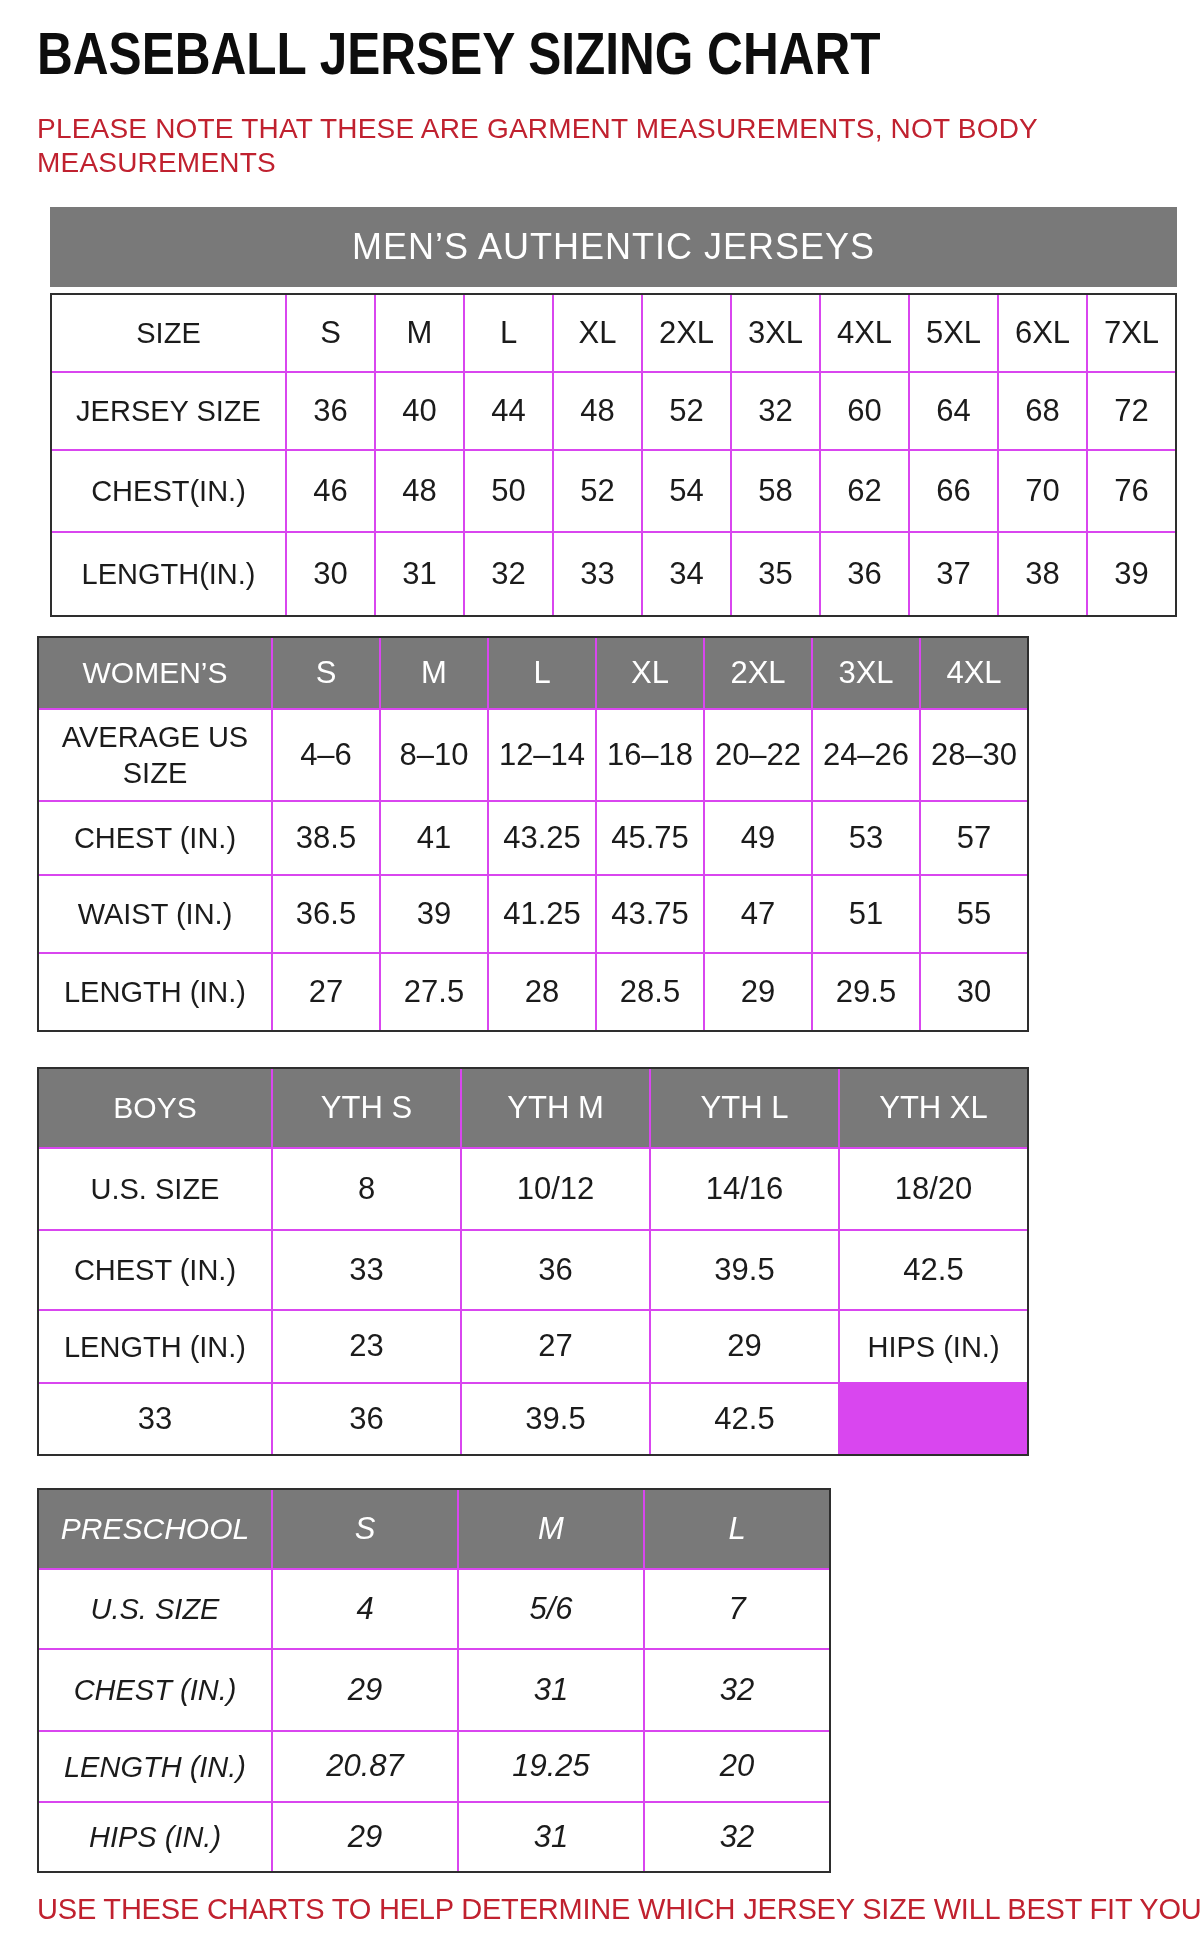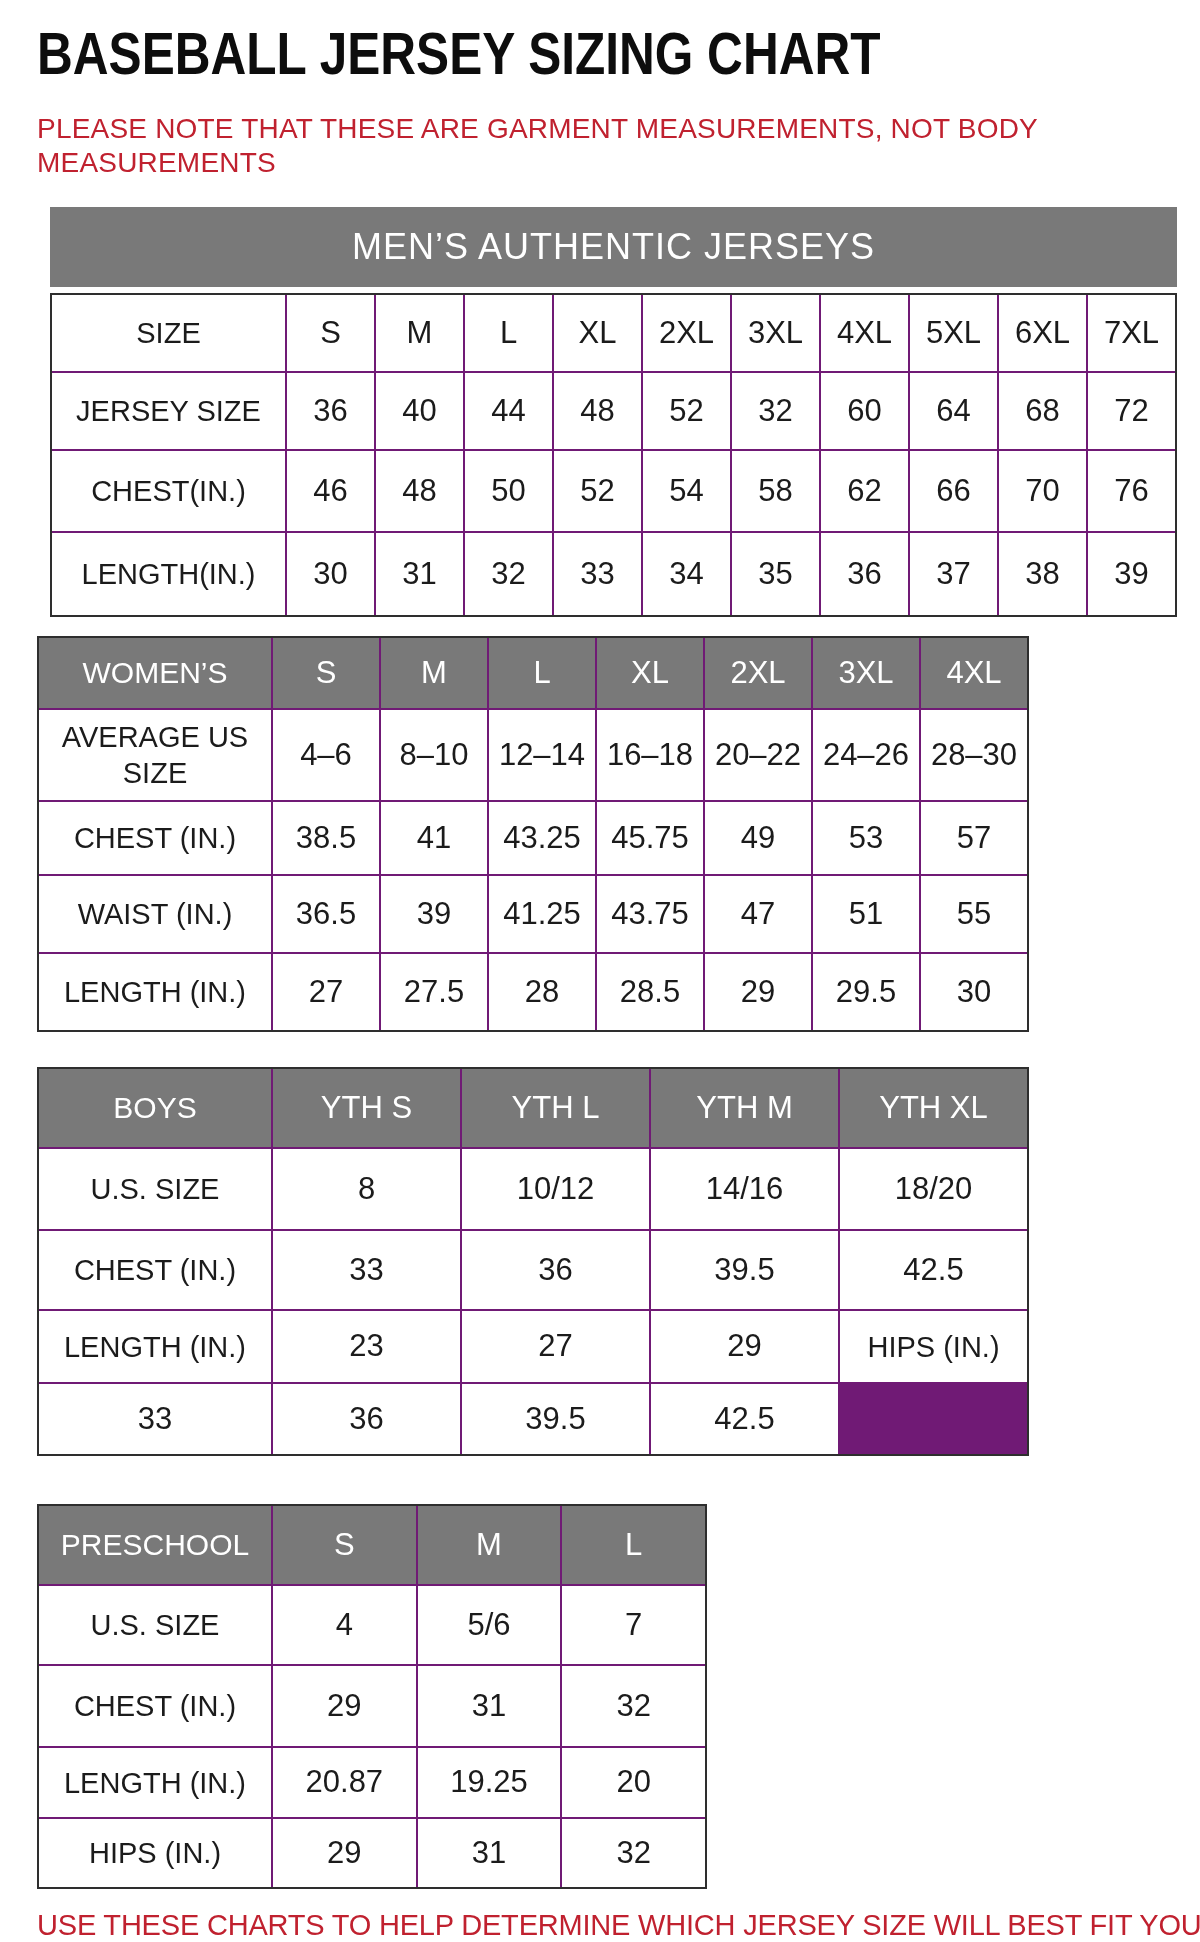--- a/index.html
+++ b/index.html
@@ -35,21 +35,21 @@
   
   .size-table{box-sizing:border-box;}
   .merged-header{
     background:#797979;color:#ffffff;
     height:80px;display:flex;align-items:center;justify-content:center;
     font-size:36px;letter-spacing:1px;
     margin-bottom:6px;
   }
   .grid{
     display:grid;gap:2px;
-    background:#701a75;border:2px solid #2e2e2e;
+    background:#d946ef;border:2px solid #2e2e2e;
     box-sizing:border-box;width:100%;
   }
   .grid > div{
     display:flex;align-items:center;justify-content:center;
     text-align:center;
     background:#ffffff;color:#1b1b1b;
     font-size:31px;line-height:1.25;
     padding:0 6px;box-sizing:border-box;
   }
   .grid > .label-cell{font-size:29px;}
@@ -59,21 +59,21 @@
   
   .mens{width:1127px;margin-top:28px;margin-left:13px;}
   .mens .grid{grid-template-columns:233px repeat(10,1fr);grid-template-rows:76px 76px 80px 82px;}
 
   .womens{width:992px;margin-top:19px;}
   .womens .grid{grid-template-columns:232px repeat(7,1fr);grid-template-rows:70px 90px 72px 76px 76px;}
 
   .boys{width:992px;margin-top:35px;border-radius:10px;}
   .boys .grid{grid-template-columns:232px repeat(4,1fr);grid-template-rows:78px 80px 78px 71px 70px;}
 
-  .preschool{width:670px;margin-top:48px;}
+  .preschool{width:794px;margin-top:32px;font-style:italic;}
   .preschool .grid{grid-template-columns:232px repeat(3,1fr);grid-template-rows:78px 78px 80px 69px 68px;}
 </style>
 </head>
 <body>
 
 <div class="page">
 
   <div class="title-wrap">
     <h1 class="page-title">BASEBALL JERSEY SIZING CHART</h1>
   </div>
@@ -175,22 +175,22 @@
         <div class="value-cell">29</div>
         <div class="value-cell">29.5</div>
         <div class="value-cell">30</div>
       </div>
     </div>
 
   <div class="size-table boys">
       <div class="grid">
         <div class="head-cell label-cell">BOYS</div>
         <div class="head-cell">YTH S</div>
+        <div class="head-cell">YTH M</div>
         <div class="head-cell">YTH L</div>
-        <div class="head-cell">YTH M</div>
         <div class="head-cell">YTH XL</div>
         <div class="label-cell">U.S. SIZE</div>
         <div class="value-cell">8</div>
         <div class="value-cell">10/12</div>
         <div class="value-cell">14/16</div>
         <div class="value-cell">18/20</div>
         <div class="label-cell">CHEST (IN.)</div>
         <div class="value-cell">33</div>
         <div class="value-cell">36</div>
         <div class="value-cell">39.5</div>

